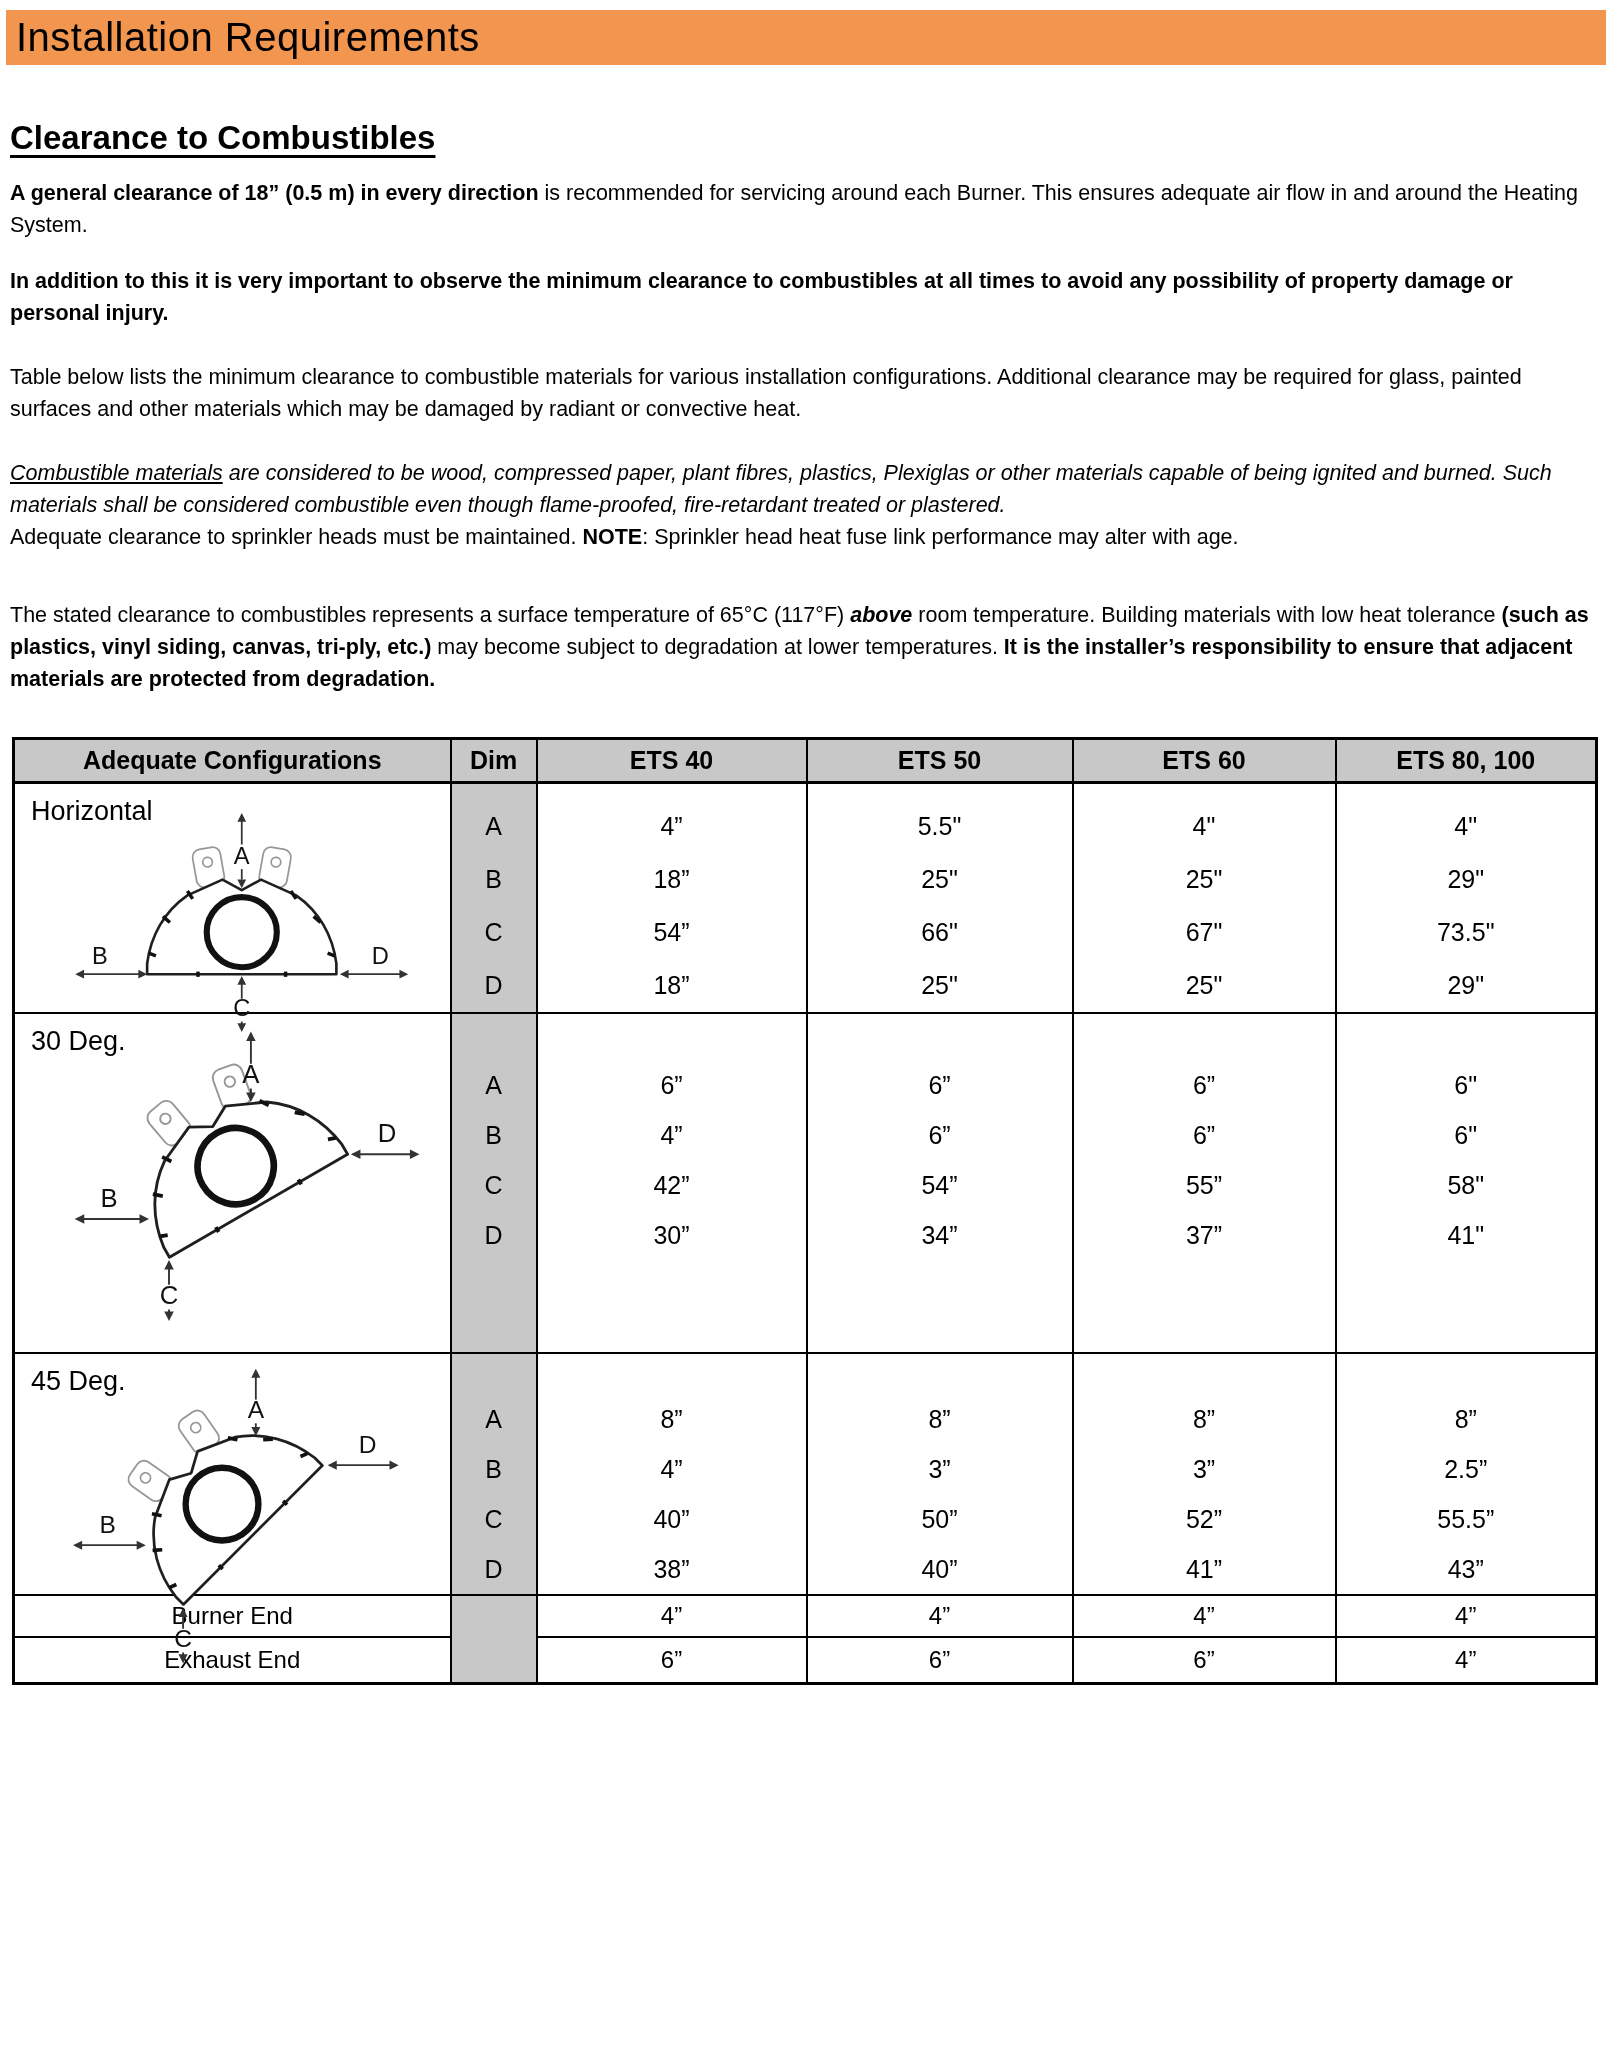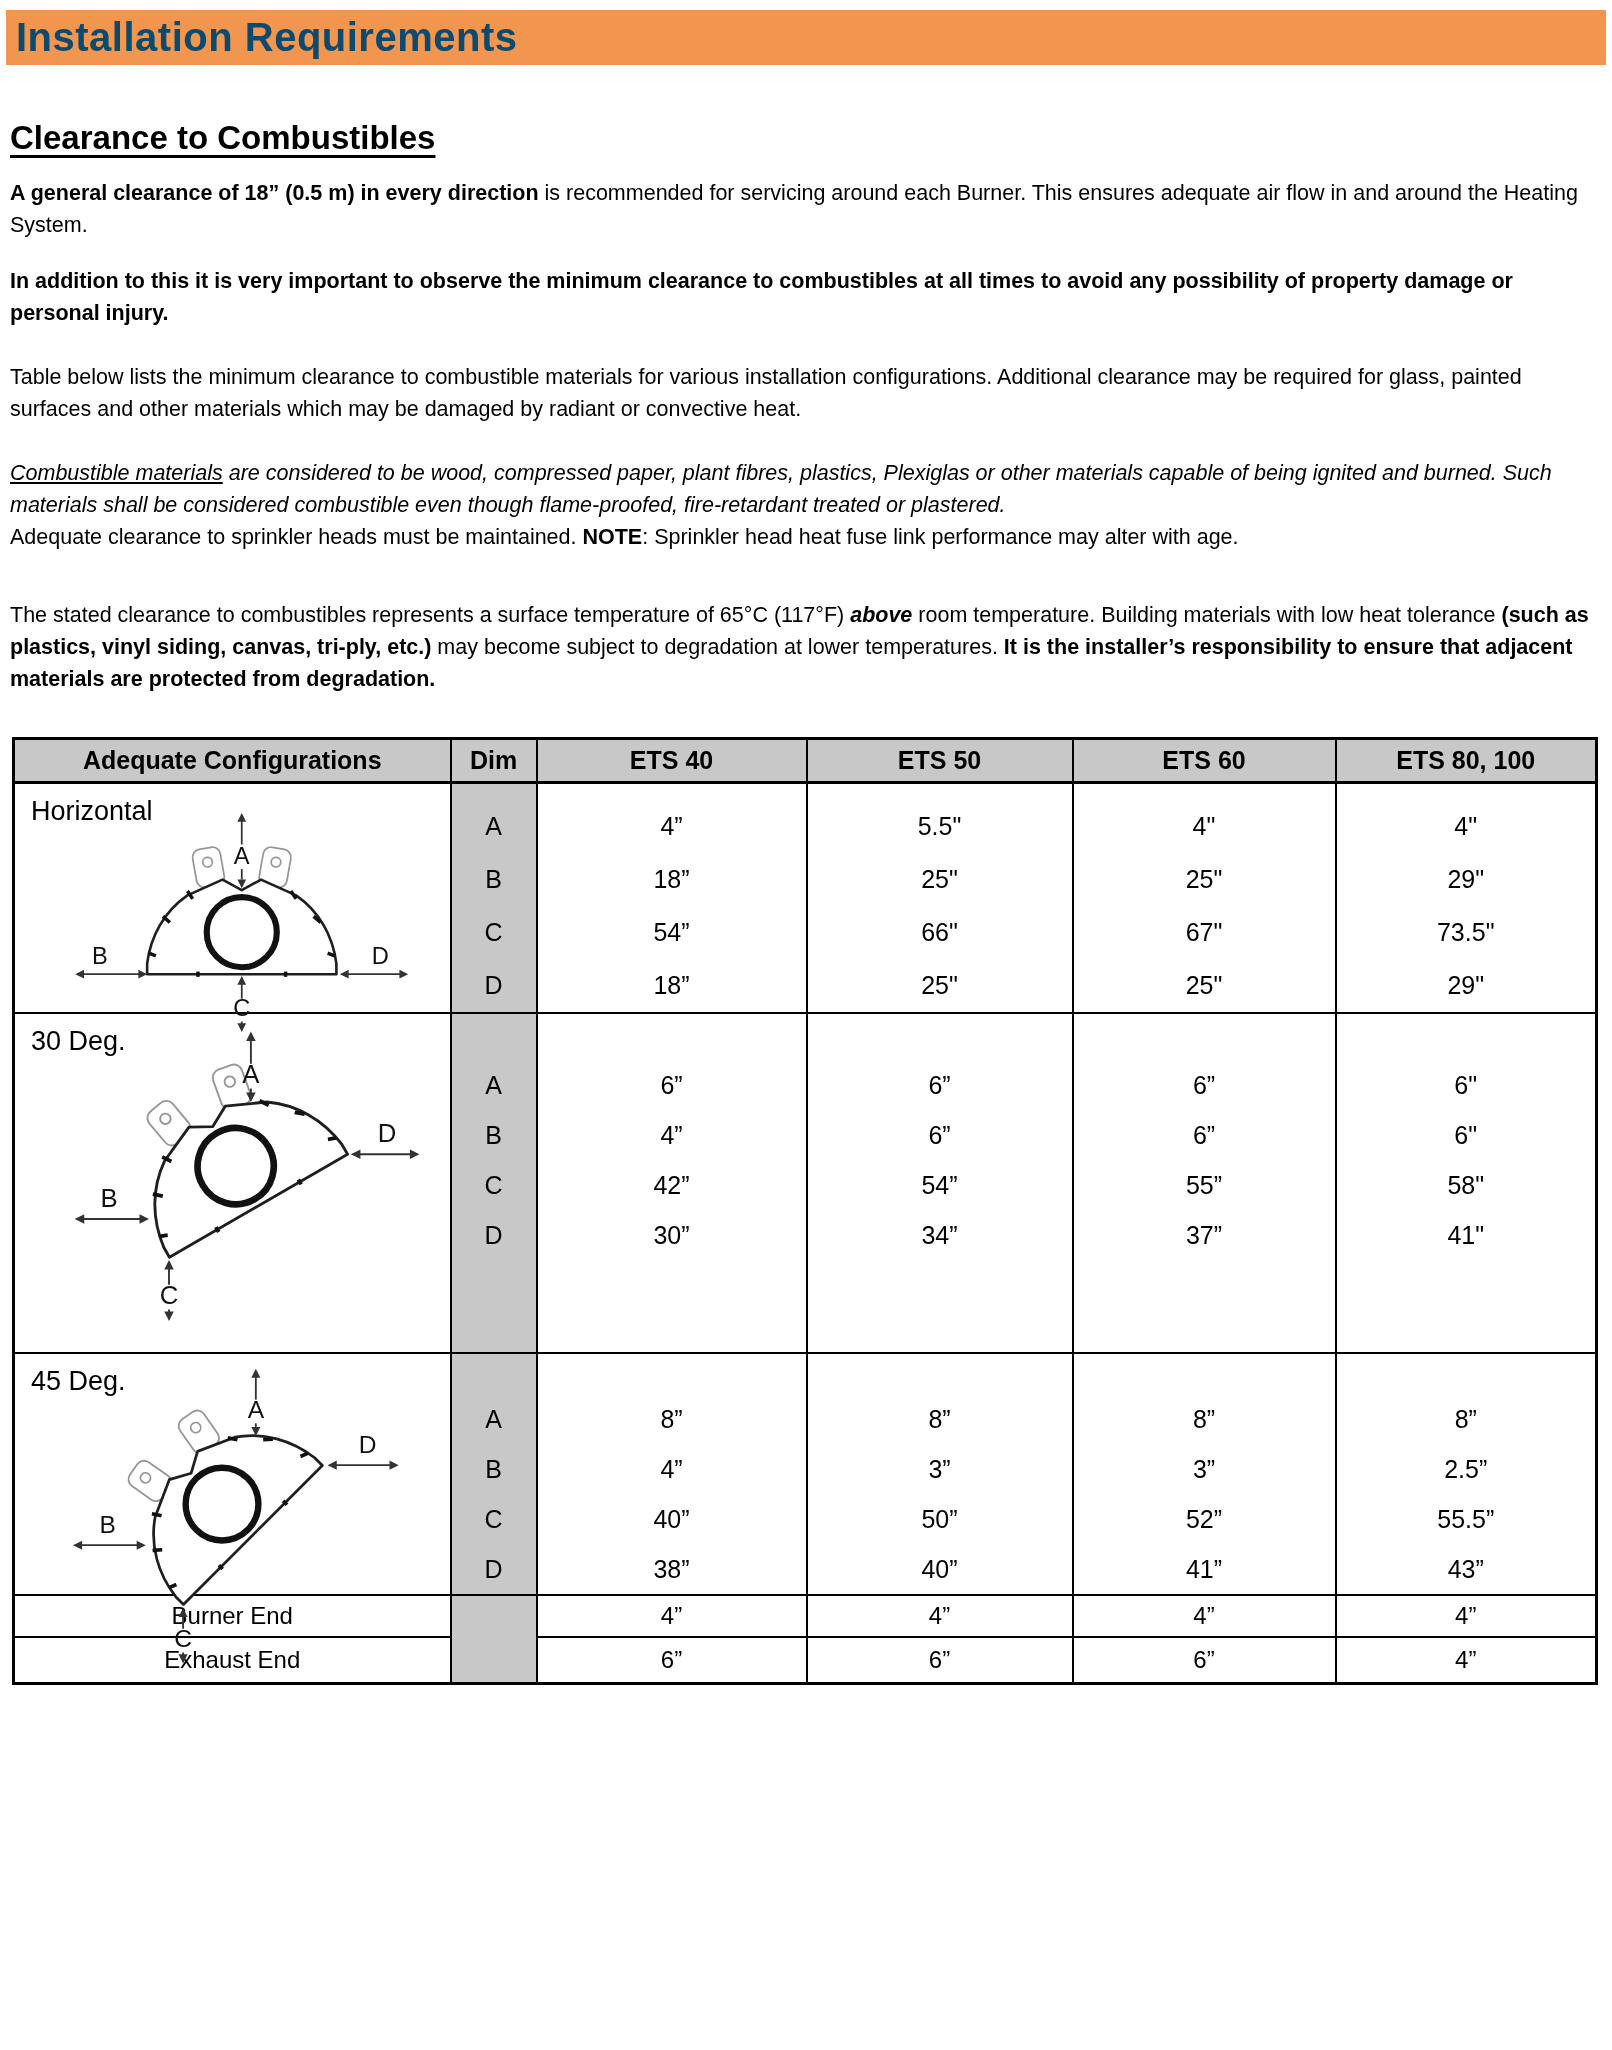--- a/index.html
+++ b/index.html
@@ -1,21 +1,21 @@
 <!DOCTYPE html>
 <html><head>
 <meta charset="utf-8">
 <style>
   html,body{margin:0;padding:0;background:#fff;color:#000;
     font-family:"Liberation Sans","DejaVu Sans",sans-serif;}
   body{width:1612px;height:2050px;position:relative;overflow:hidden;}
 
   .titlebar{margin:10px 6px 0 6px;background:#F2954F;height:55px;
     display:flex;align-items:center;padding-left:10px;}
-  .titlebar h1{margin:0;font-size:40px;font-weight:bold;color:#0c4a6e;letter-spacing:0.5px;}
+  .titlebar h1{margin:0;font-size:40px;font-weight:normal;color:#000000;letter-spacing:0.5px;}
 
   .section-heading{margin:54px 0 0 10px;font-size:33px;font-weight:bold;
     text-decoration:underline;text-underline-offset:6px;}
 
   .para{margin:0 10px 0 10px;font-size:21.5px;line-height:32px;}
   .p1{margin-top:20px;}
   .p2{margin-top:24px;font-weight:bold;}
   .p3{margin-top:32px;}
   .p4{margin-top:32px;}
   .p4 .ital{font-style:italic;}

